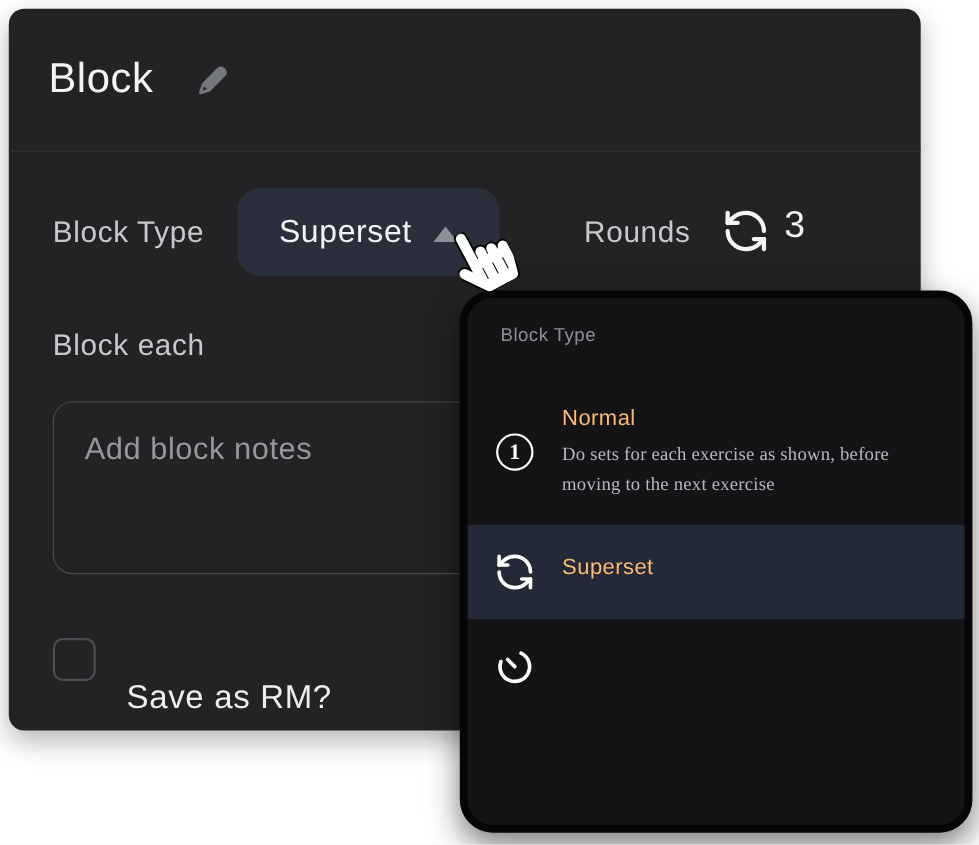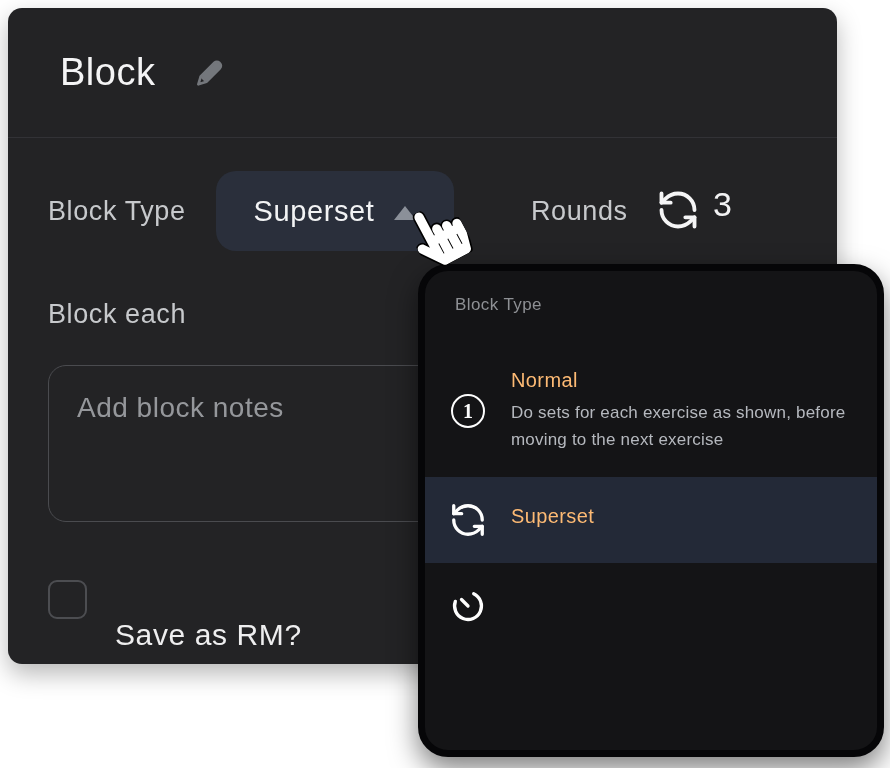--- a/index.html
+++ b/index.html
@@ -9,21 +9,21 @@
     background:#ffffff;
   }
   
   .main-panel{
     position:absolute;left:8px;top:8px;width:829px;height:656px;
     background:#232325;border-radius:14px;
     box-shadow:0 10px 24px rgba(0,0,0,.28);
   }
   .panel-header{
     position:absolute;top:0;left:0;right:0;height:130px;
-    display:flex;align-items:center;padding-left:52px;box-sizing:border-box;
+    display:flex;align-items:center;padding-left:36px;box-sizing:border-box;
     border-bottom:1px solid #323236;
   }
   .panel-title{
     font-size:38px;font-weight:500;color:#f4f4f5;letter-spacing:.5px;
   }
   .pencil{margin-left:34px;width:40px;height:40px;color:#74777c;cursor:pointer;}
   .lbl{
     position:absolute;font-size:27px;color:#c7c9cc;letter-spacing:.6px;
   }
   .type-button{
@@ -65,21 +65,21 @@
   .menu-options{margin-top:30px;}
   .menu-option{
     display:flex;align-items:center;padding:24px 26px 24px 0;cursor:pointer;
   }
   .menu-option.selected{background:#232937;}
   .opt-icon-col{
     width:86px;flex:none;display:flex;justify-content:center;align-items:center;color:#fdfdfd;
   }
   .opt-texts{flex:1;min-width:0;}
   .opt-title{font-size:20px;color:#fdba74;margin-bottom:7px;letter-spacing:.4px;}
-  .opt-desc{font-size:17px;line-height:27px;color:#b5b8be;letter-spacing:.2px;max-width:340px;}
+  .opt-desc{font-size:17px;line-height:27px;color:#b5b8be;letter-spacing:.2px;max-width:340px;font-family:Liberation Serif, serif;}
   .circled-one{
     width:34px;height:34px;border:2.5px solid #fdfdfd;border-radius:50%;box-sizing:border-box;
     display:flex;align-items:center;justify-content:center;
     font-size:20px;font-weight:700;color:#fdfdfd;font-family:"Liberation Serif", serif;
   }
   
   .cursor{
     position:absolute;left:413px;top:205px;width:52px;height:60px;z-index:20;
     transform:rotate(-28deg);
   }

